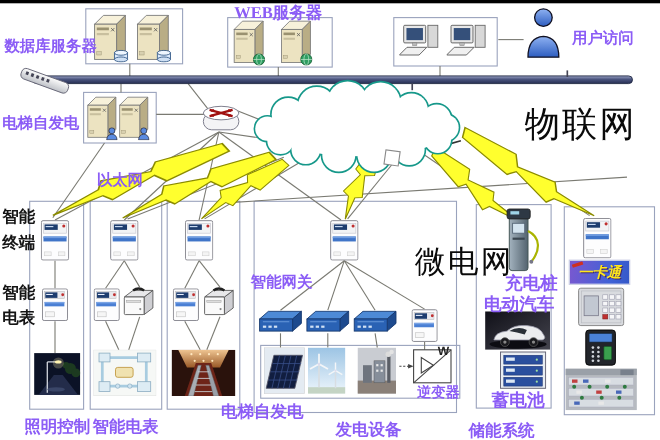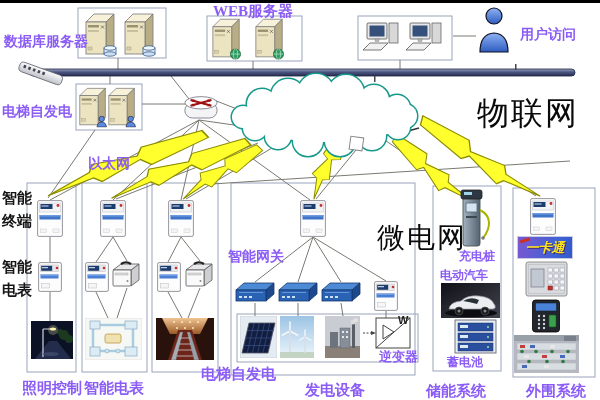--- a/index.html
+++ b/index.html
@@ -5,21 +5,21 @@
 <style>
   html,body{margin:0;padding:0;background:#888;}
   .stage{position:relative;width:600px;height:400px;background:#fff;overflow:hidden;
          font-family:"Liberation Serif","DejaVu Serif",serif;color:#111;}
   .layer{position:absolute;left:0;top:0;z-index:1;}
   .topbar{position:absolute;left:0;top:0;width:600px;height:3px;background:#000;z-index:3;}
   .lab{position:absolute;z-index:2;font-weight:bold;white-space:nowrap;color:#8b5cf6;}
   .lab14{font-size:14px;}
   .lab15{font-size:15px;}
   .lab13{font-size:13px;}
-  .lab12{font-size:12px;text-align:right;}
+  .lab12{font-size:16px;text-align:right;}
   .vlab{position:absolute;z-index:2;font-weight:bold;font-size:15px;width:34px;
         line-height:23px;white-space:normal;word-break:break-all;color:#151515;}
   .big{position:absolute;z-index:2;font-weight:500;color:#0a0a0a;letter-spacing:2px;}
   .iot{left:477px;top:92px;font-size:32px;}
   .mgrid{left:377px;top:219px;font-size:28px;}
   .cloudtxt{position:absolute;left:258px;top:101px;width:140px;z-index:2;text-align:center;
             font-weight:bold;color:#0a0a0a;}
   .cloudtxt .l1{font-size:11px;line-height:12px;}
   .cloudtxt .l2{font-size:11.5px;line-height:13px;letter-spacing:-0.3px;}
   .cardsign{position:absolute;left:517px;top:236px;width:56px;height:23px;z-index:2;
@@ -508,14 +508,13 @@
 <div class="cardsign">
   <div class="rtick"></div>
   <div class="ct">一卡通</div>
 </div>
 
 <div class="lab lab15" style="left:22px;top:379px;">照明控制</div>
 <div class="lab lab15" style="left:84px;top:379px;">智能电表</div>
 <div class="lab lab15" style="left:153px;top:365px;margin-left:48px;">电梯自发电</div>
 <div class="lab lab15" style="left:305px;top:381px;">发电设备</div>
 <div class="lab lab15" style="left:426px;top:382px;">储能系统</div>
-<div class="lab lab15" style="left:526px;top:382px;">外围系统</div>
 </div>
 
 </body></html>

